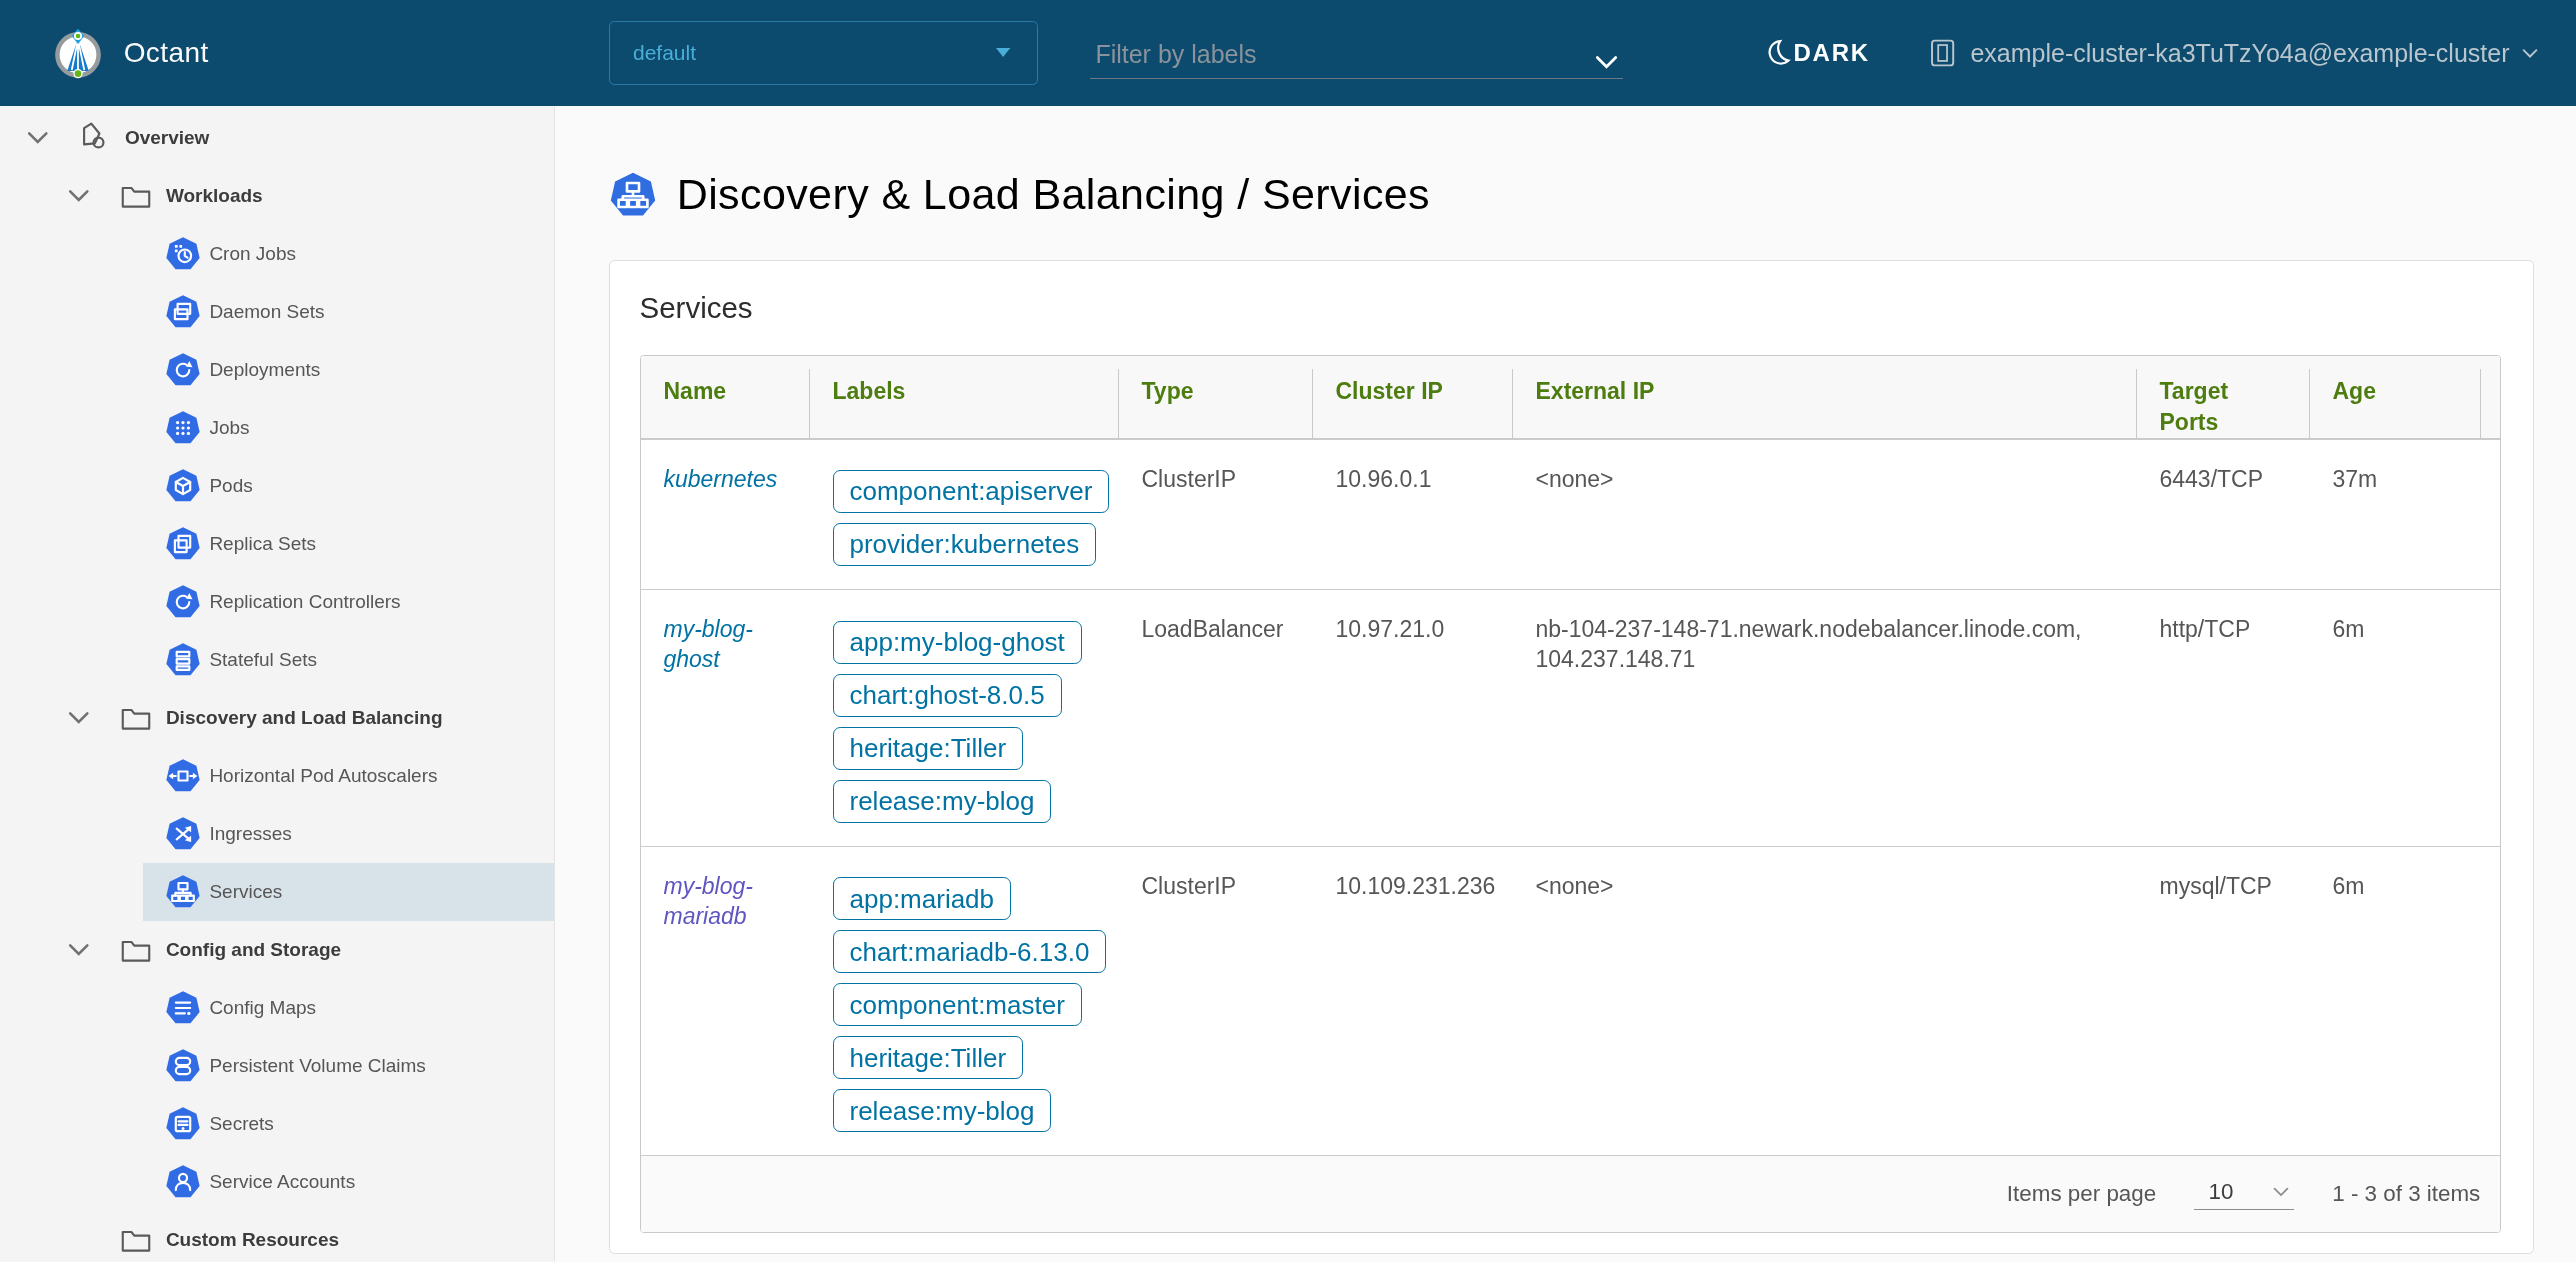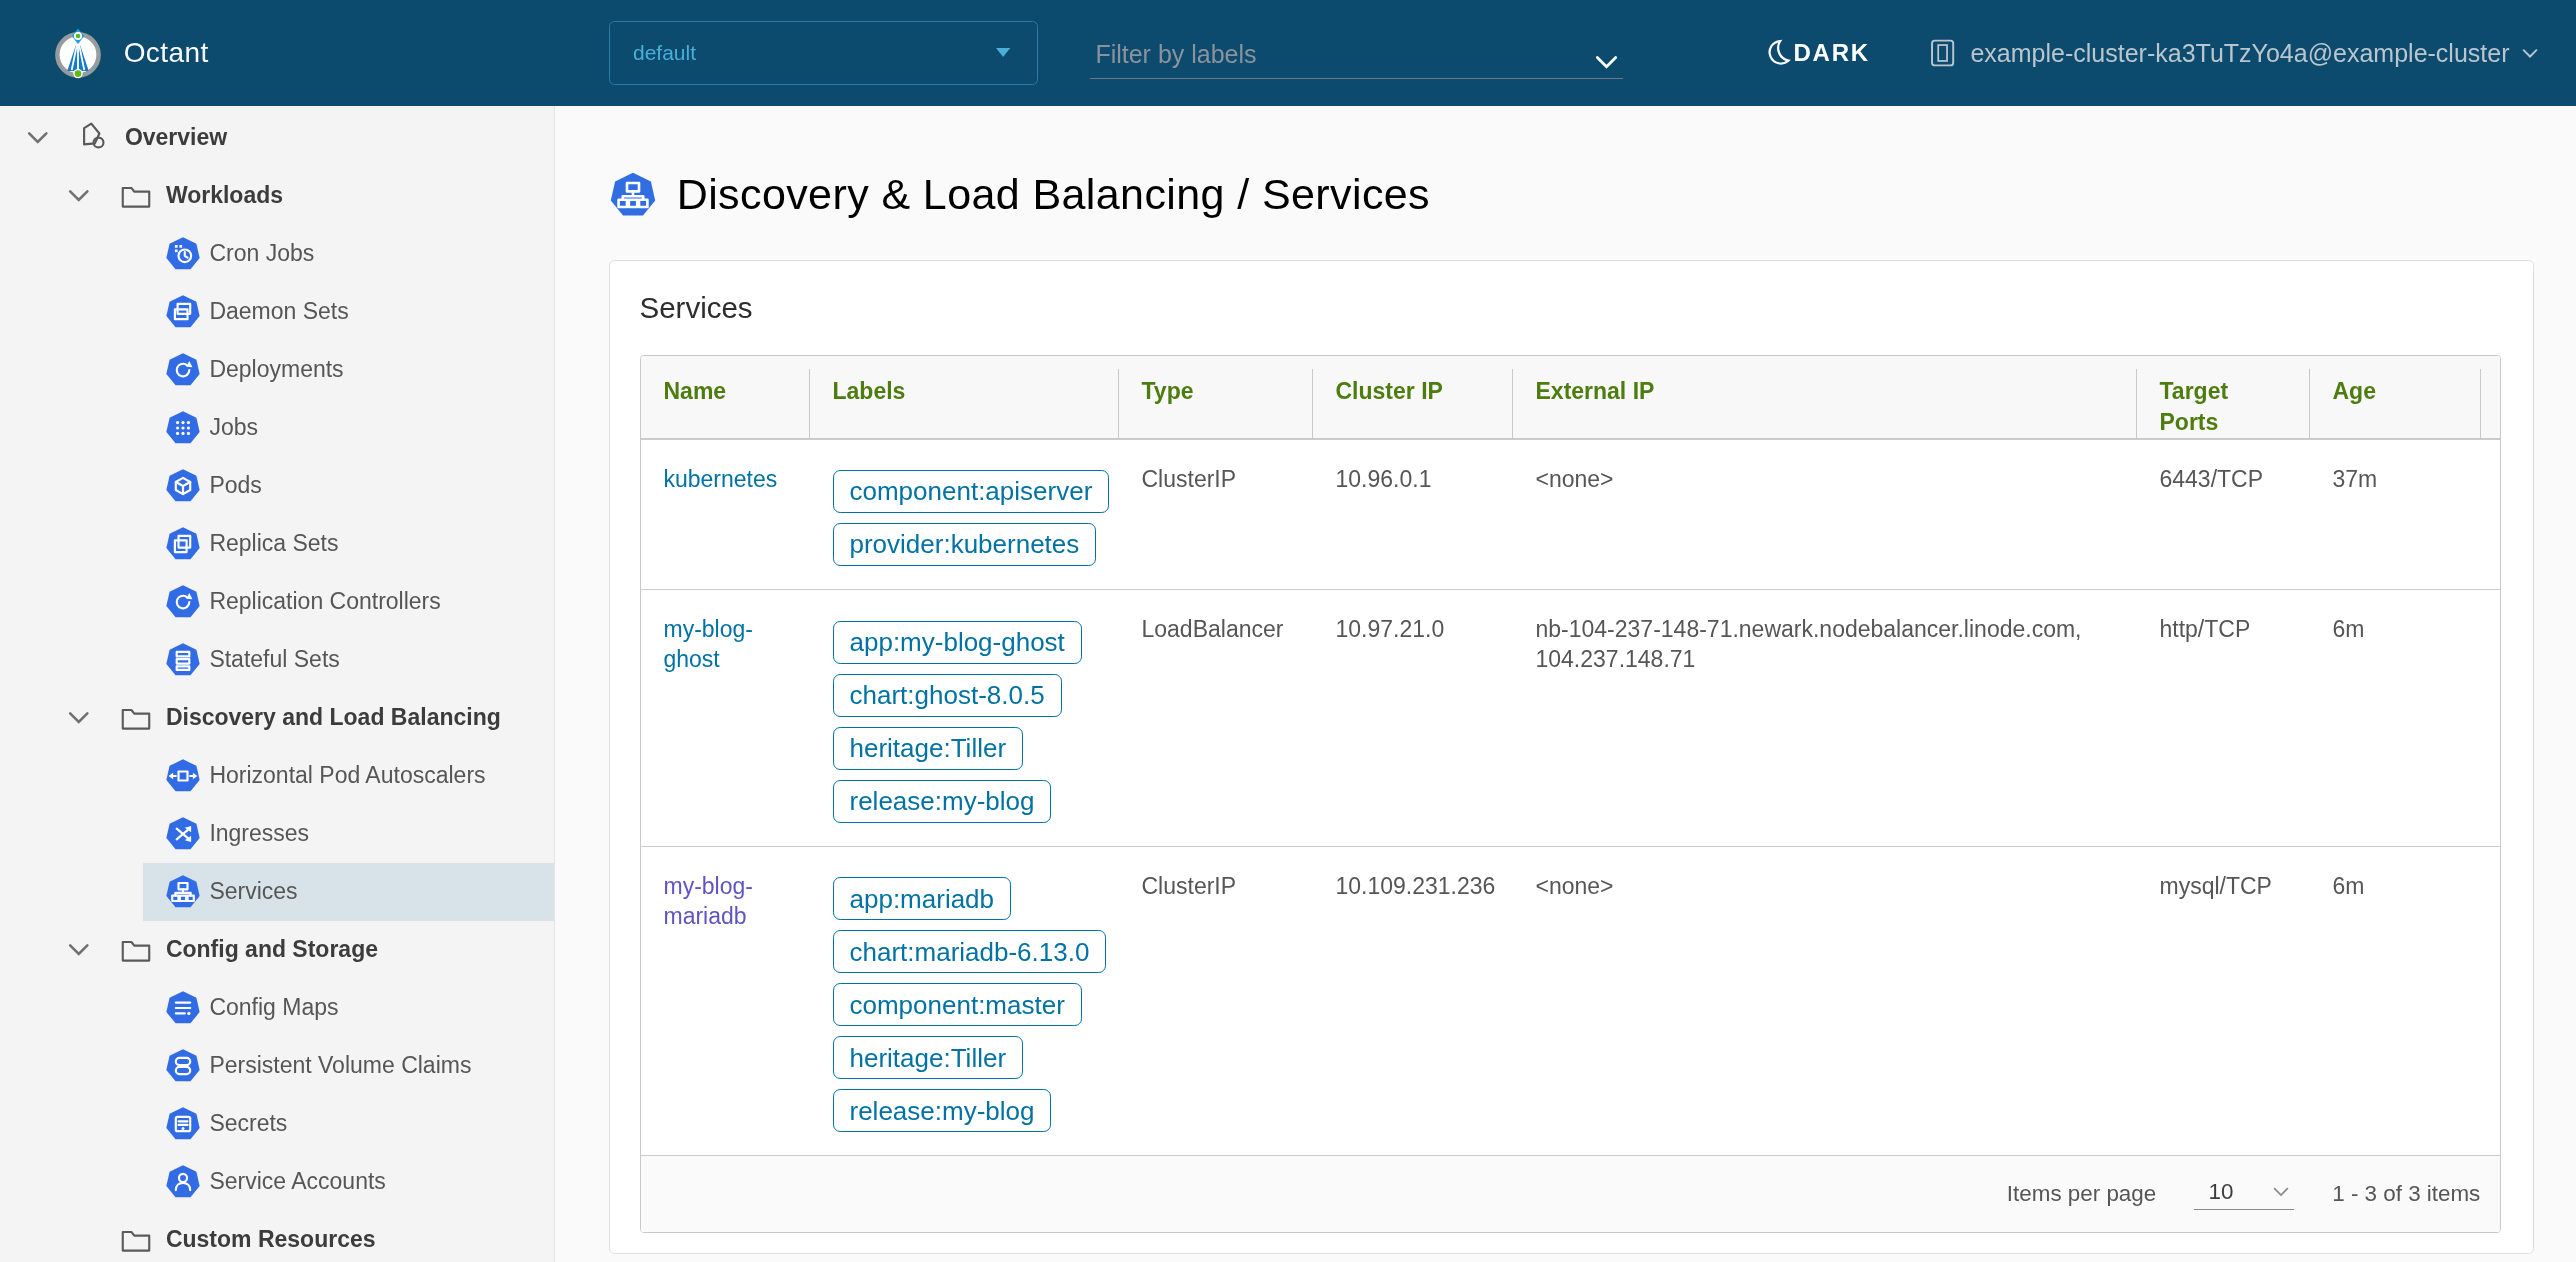--- a/index.html
+++ b/index.html
@@ -19,21 +19,21 @@
   .filter .ph { color:#8a939b; font-size:25px; }
   .theme-toggle { margin-left:auto; display:flex; align-items:center; gap:0;
     background:none; border:none; cursor:pointer; }
   .theme-toggle .lbl { color:#ffffff; font-size:24px; font-weight:bold; letter-spacing:1.8px; }
   .cluster { display:flex; align-items:center; gap:12.5px; margin-left:59px; padding-right:38px; cursor:pointer; }
   .cluster .lbl { color:#b9c6cd; font-size:25px; }
 
   
   .shell { display:flex; height:1157px; }
   .sidebar { width:555px; flex:none; background:#f4f4f4; border-right:0.9px solid #e4e4e4; padding-top:2.7px; }
-  .nav-row { height:58px; display:flex; align-items:center; color:#565656; font-size:23px; cursor:pointer; }
+  .nav-row { height:58px; display:flex; align-items:center; color:#565656; font-size:19px; cursor:pointer; }
   .nav-row.l1 { padding-left:27px; font-weight:bold; color:#3c3c3c; }
   .nav-row.l2 { padding-left:68px; font-weight:bold; color:#3c3c3c; }
   .nav-row.leaf { margin-left:143px; padding-left:22.4px; width:411px; }
   .nav-row.leaf.selected { background:#d8e3e9; }
   .nav-chevron { width:21.5px; height:13.4px; flex:none; }
   .nav-chevron.hidden { visibility:hidden; }
   .l1 .group-icon { margin-left:27px; }
   .l2 .group-icon { margin-left:29px; }
   .group-label { margin-left:13.4px; white-space:nowrap; }
   .leaf-label { margin-left:8px; white-space:nowrap; font-weight:normal; }
@@ -62,21 +62,21 @@
   .dg-row:first-of-type { border-top:none; }
   .dg-row .cell { padding:25px 18px 23px 23px; font-size:23px; color:#565656; line-height:1.3; }
   .c-name  { width:169px; flex:none; overflow-wrap:anywhere; }
   .c-labels{ width:309px; flex:none; }
   .c-type  { width:194px; flex:none; }
   .c-ip    { width:200px; flex:none; }
   .c-ext   { width:624px; flex:none; }
   .c-ports { width:173px; flex:none; }
   .c-age   { width:171px; flex:none; }
   .c-stub  { flex:1; padding:0; }
-  .svc-link { color:#0072a3; text-decoration:none; font-size:23px; cursor:pointer; }
+  .svc-link { color:#0072a3; text-decoration:none; font-size:23px; cursor:pointer;font-style:italic; }
   .svc-link.visited { color:#5f55c2; }
   .pill-stack { display:flex; flex-direction:column; gap:9.8px; margin-top:5.4px; }
   .pill { width:max-content; border:1.8px solid #0072a3; border-radius:7.2px; color:#0072a3;
     font-size:26px; padding:6.3px 16px; line-height:1.1; cursor:pointer; background:#fff; }
   .dg-foot { display:flex; align-items:center; justify-content:flex-end; gap:38px;
     height:77px; background:#fafafa; border-top:0.9px solid #cccccc; padding-right:19.7px;
     font-size:22.4px; color:#565656; }
   .pagesize { width:100px; border-bottom:1.8px solid #8c8c8c; display:flex; align-items:center;
     justify-content:space-between; padding:0 5.4px 4.5px 14.3px; cursor:pointer; }
   .pagesize .val { color:#3c3c3c; font-size:22.4px; }

